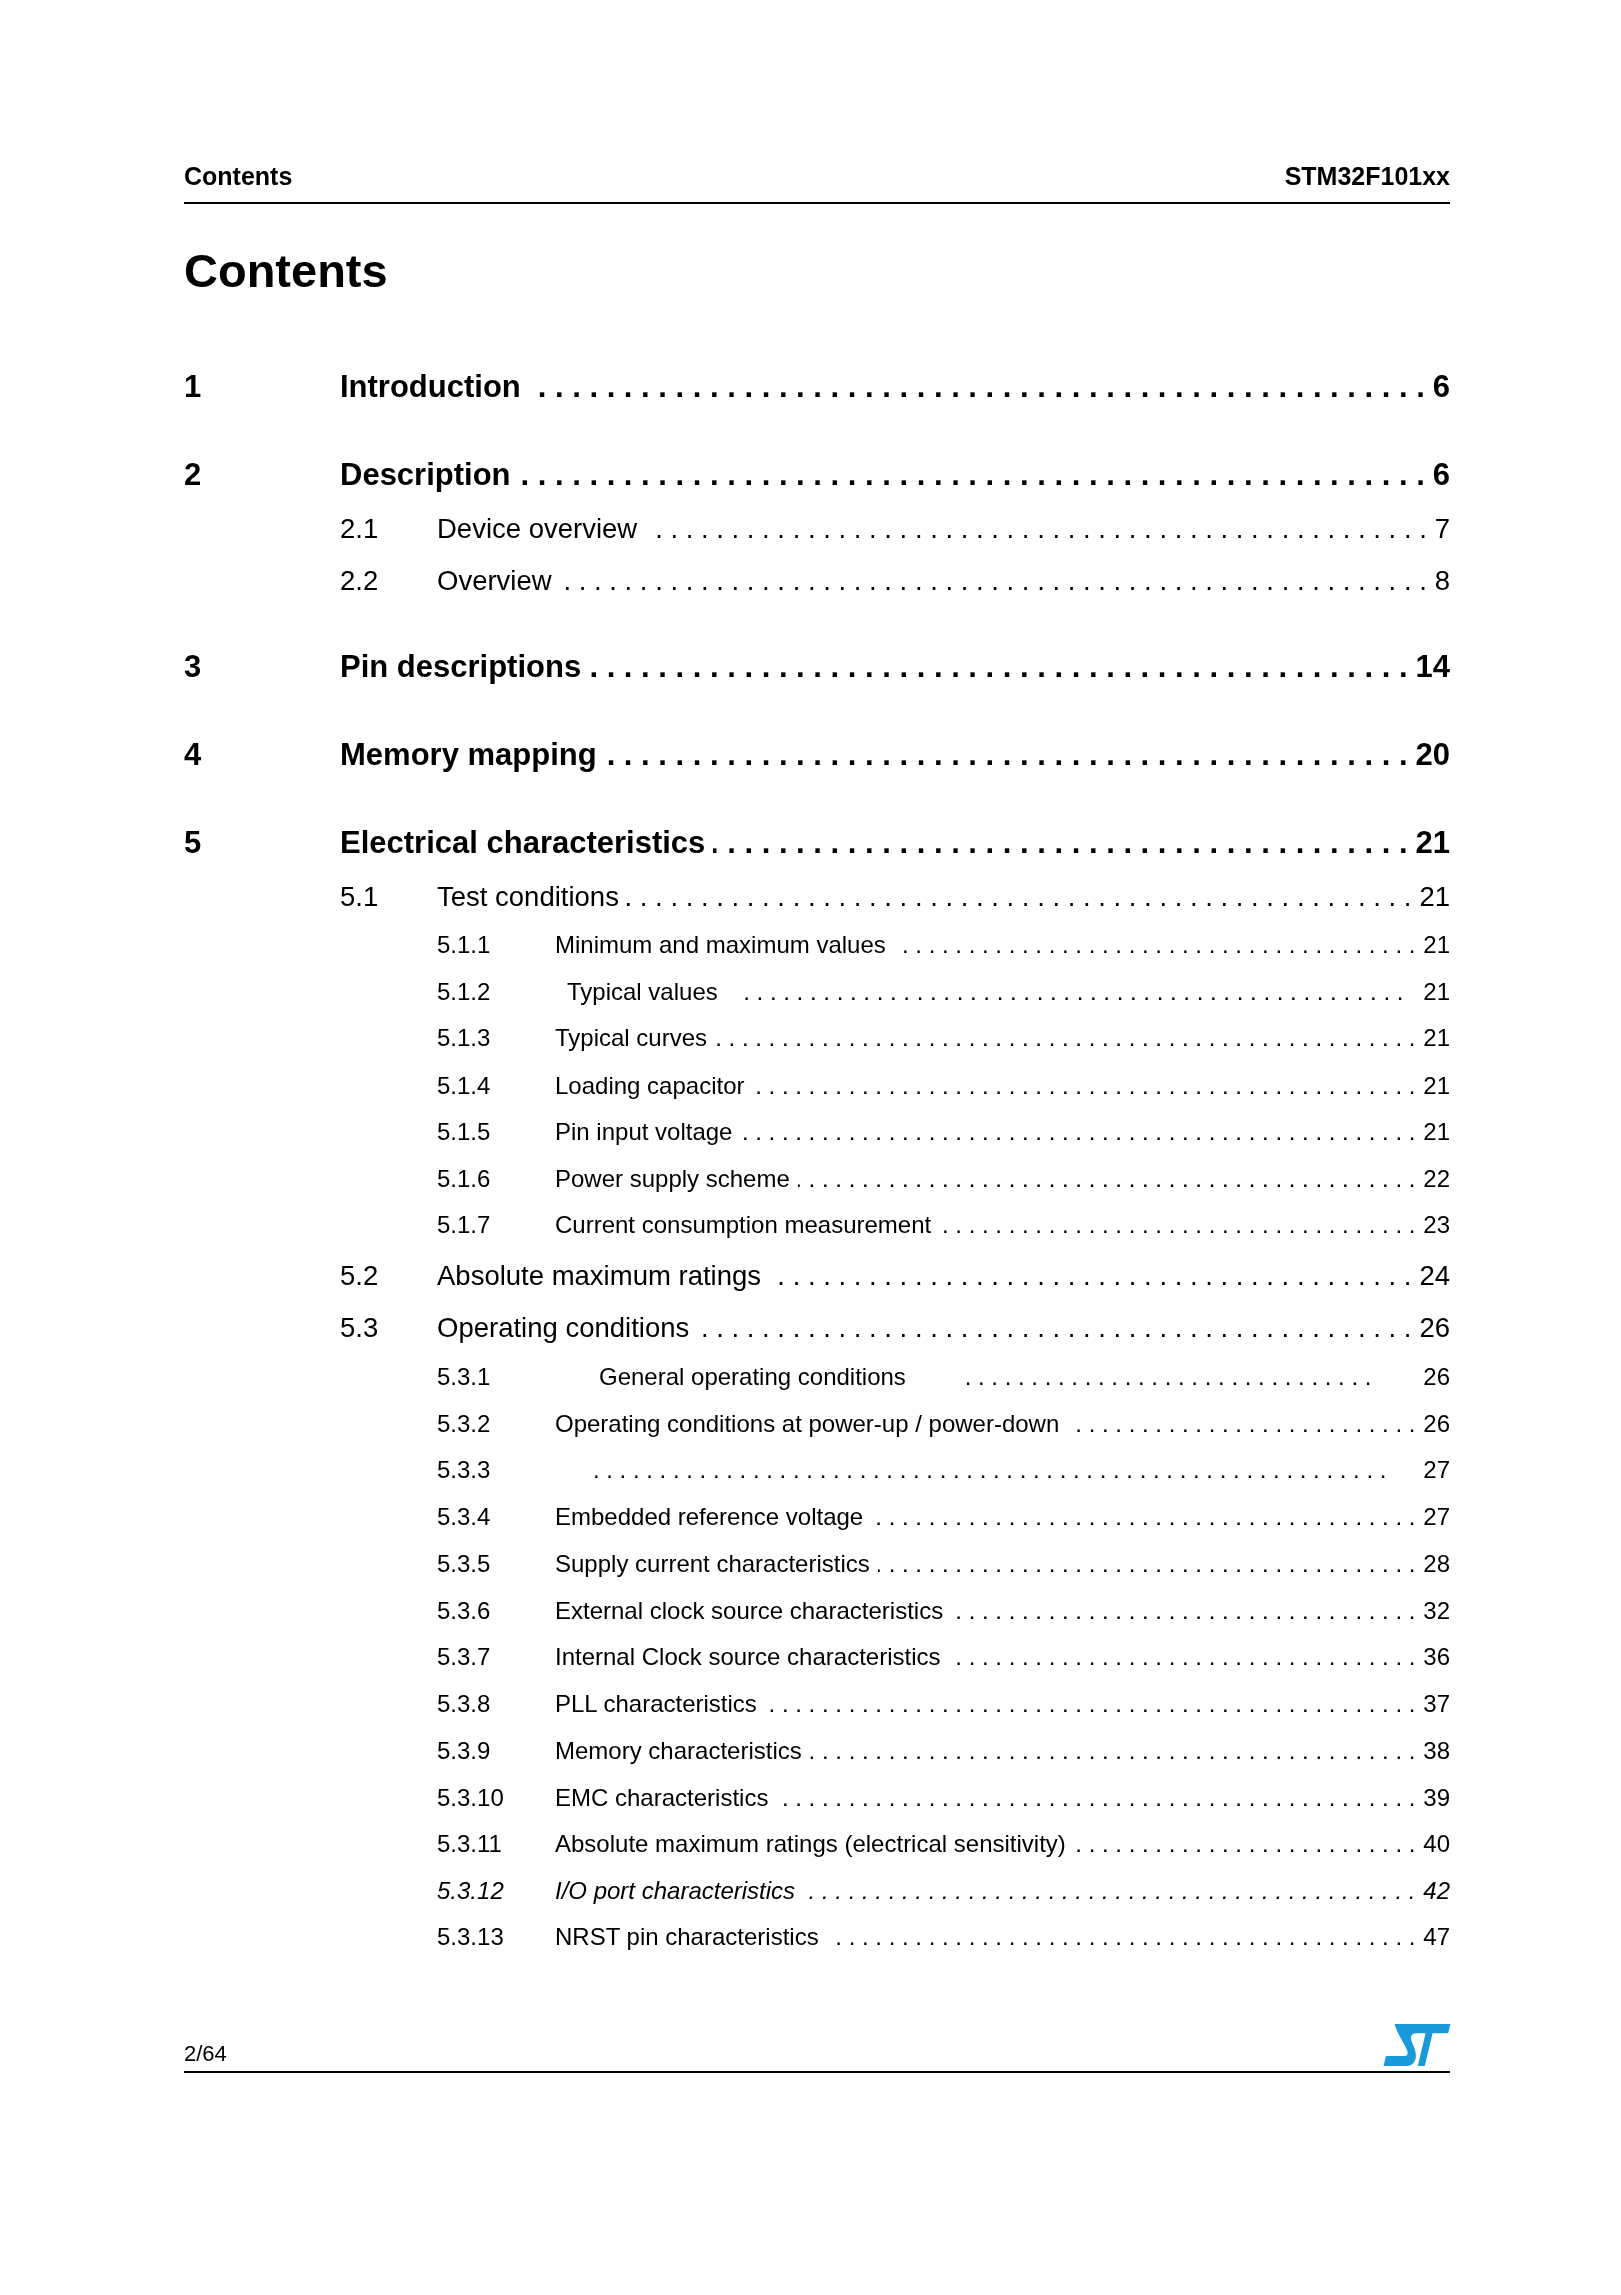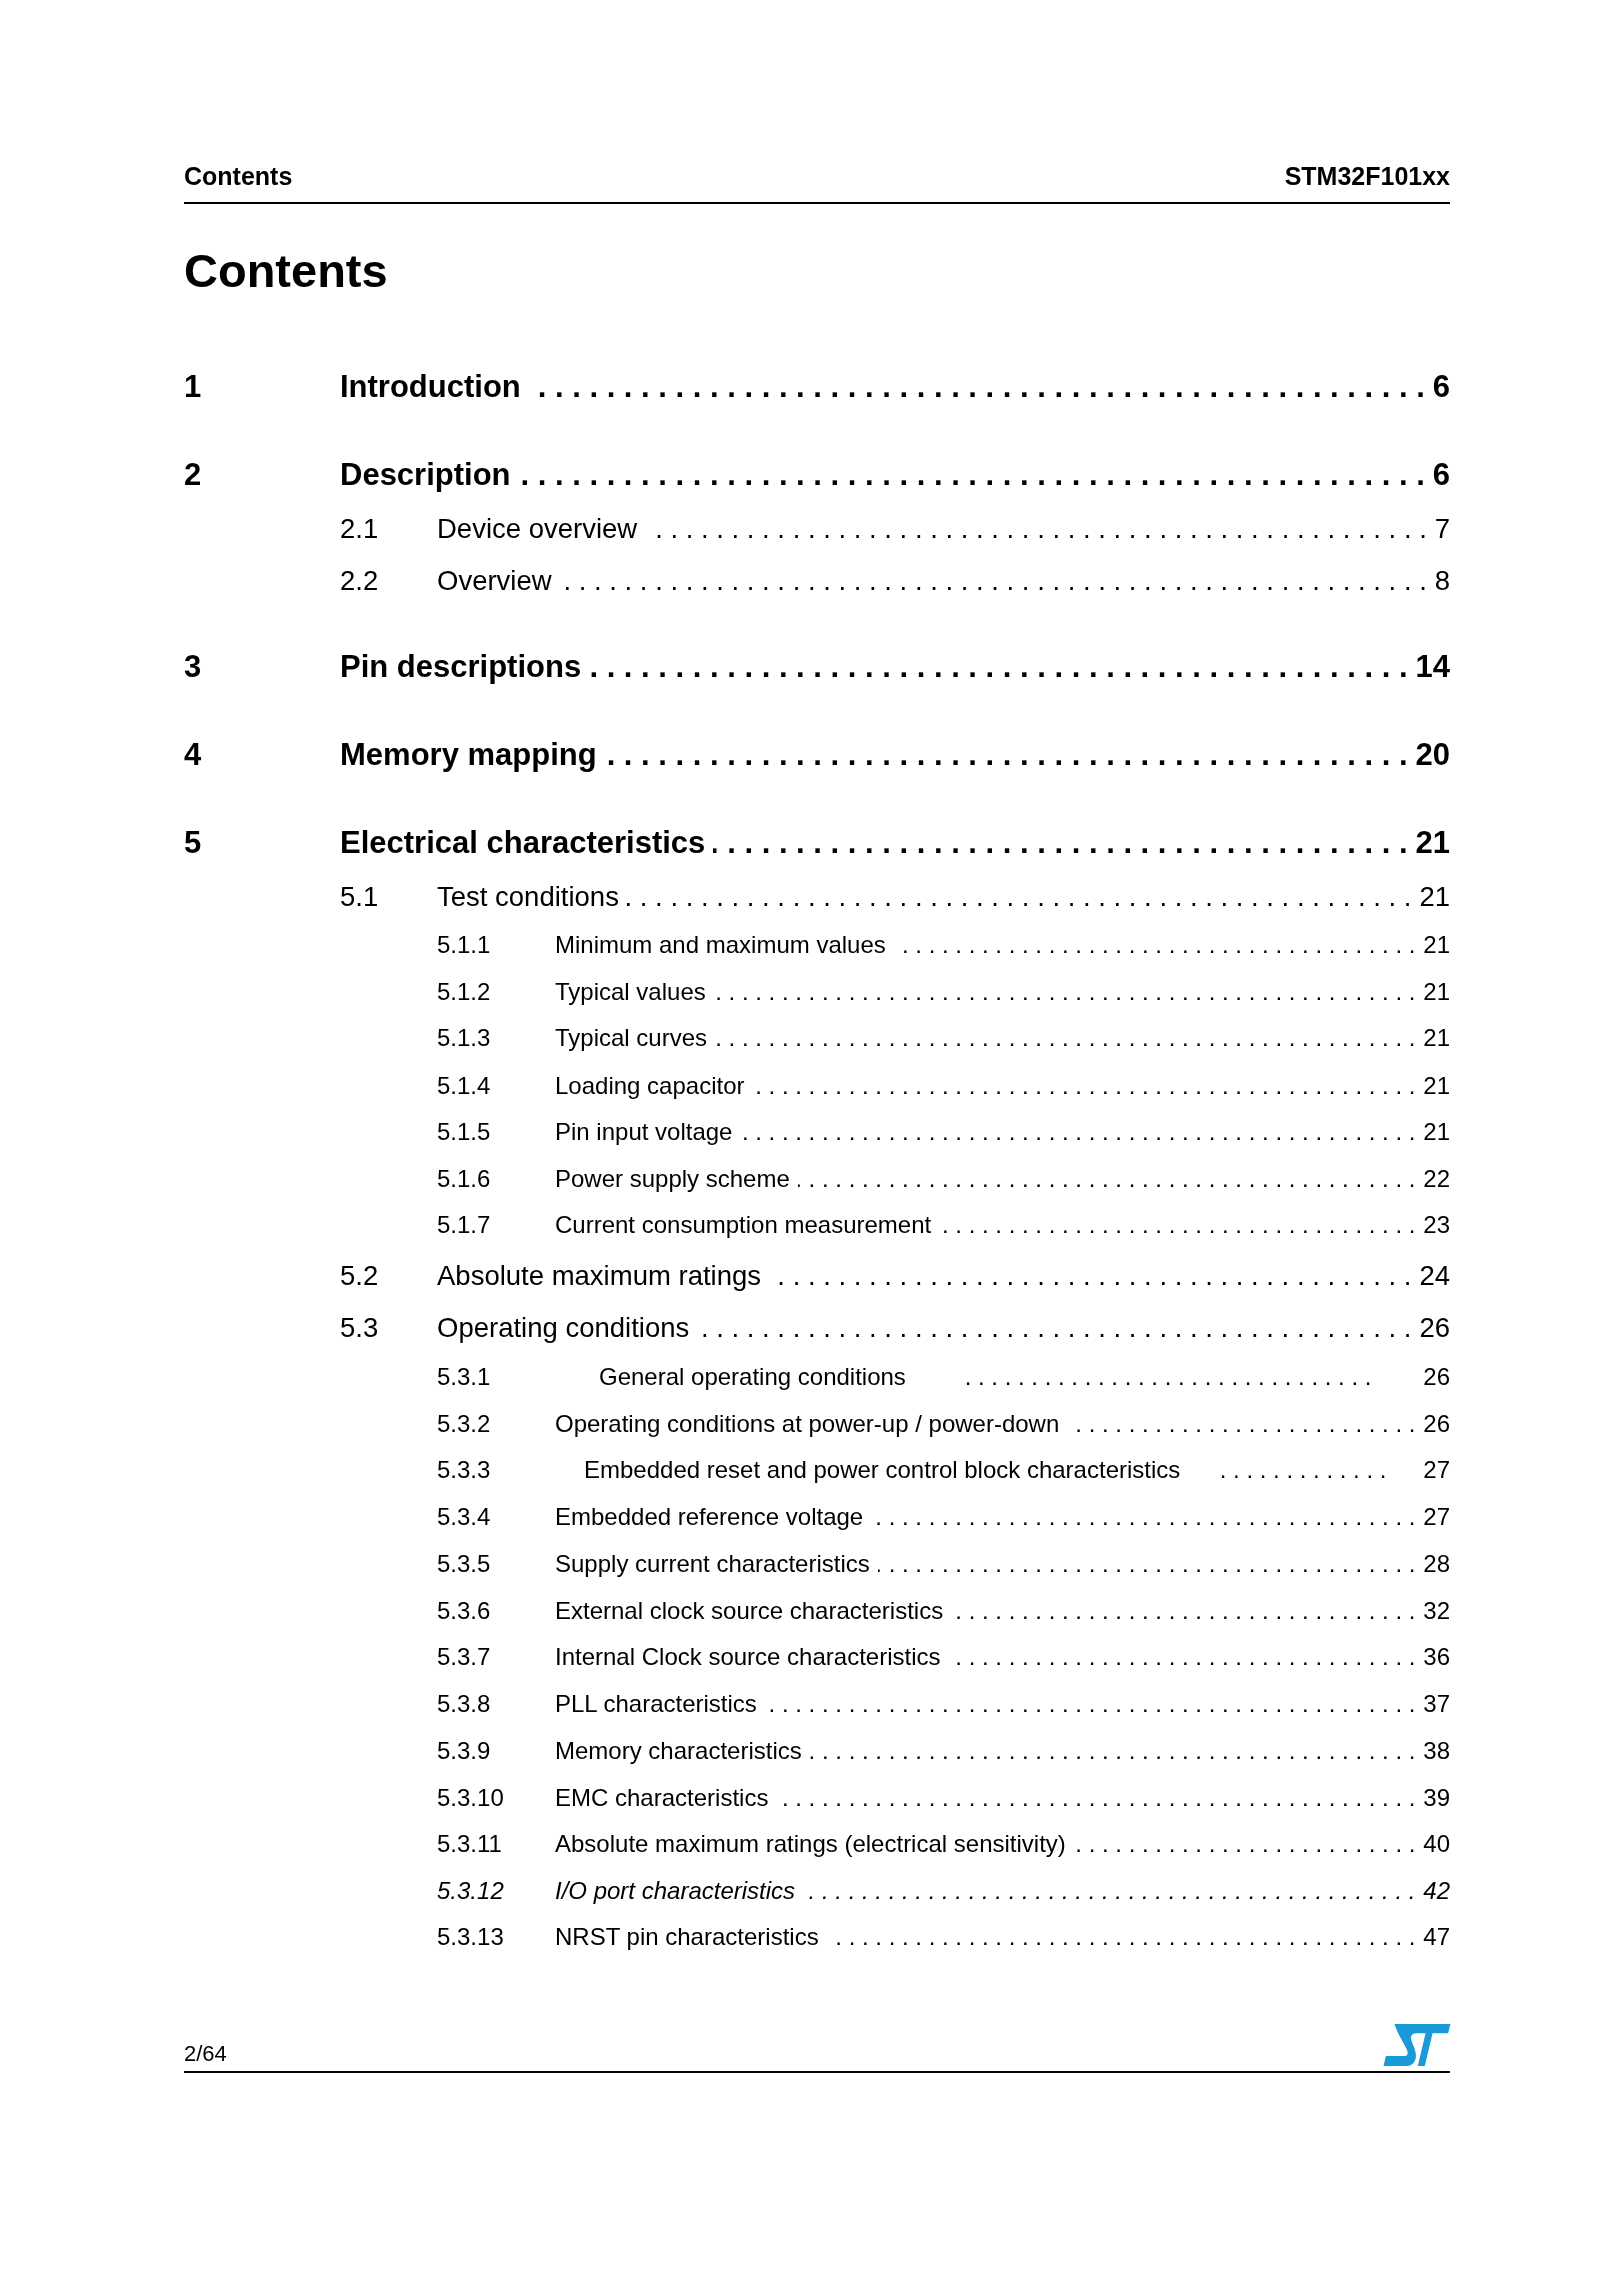--- a/index.html
+++ b/index.html
@@ -85,21 +85,21 @@
       <span class="label">Test conditions</span>
       <span class="dots"></span>
       <span class="page">21</span>
     </div>
   <div class="entry l3" style="top:931px;">
       <span class="num">5.1.1</span>
       <span class="label">Minimum and maximum values</span>
       <span class="dots"></span>
       <span class="page">21</span>
     </div>
-  <div class="entry l3" style="top:978px;">
+  <div class="entry l3" style="top:978px;gap:12px;">
       <span class="num">5.1.2</span>
       <span class="label">Typical values</span>
       <span class="dots"></span>
       <span class="page">21</span>
     </div>
   <div class="entry l3" style="top:1024px;">
       <span class="num">5.1.3</span>
       <span class="label">Typical curves</span>
       <span class="dots"></span>
       <span class="page">21</span>
@@ -147,21 +147,20 @@
       <span class="page">26</span>
     </div>
   <div class="entry l3" style="top:1410px;">
       <span class="num">5.3.2</span>
       <span class="label">Operating conditions at power-up / power-down</span>
       <span class="dots"></span>
       <span class="page">26</span>
     </div>
   <div class="entry l3" style="top:1456px;gap:29px;">
       <span class="num">5.3.3</span>
-      <span class="label">Embedded reset and power control block characteristics</span>
       <span class="dots"></span>
       <span class="page">27</span>
     </div>
   <div class="entry l3" style="top:1503px;">
       <span class="num">5.3.4</span>
       <span class="label">Embedded reference voltage</span>
       <span class="dots"></span>
       <span class="page">27</span>
     </div>
   <div class="entry l3" style="top:1550px;">

